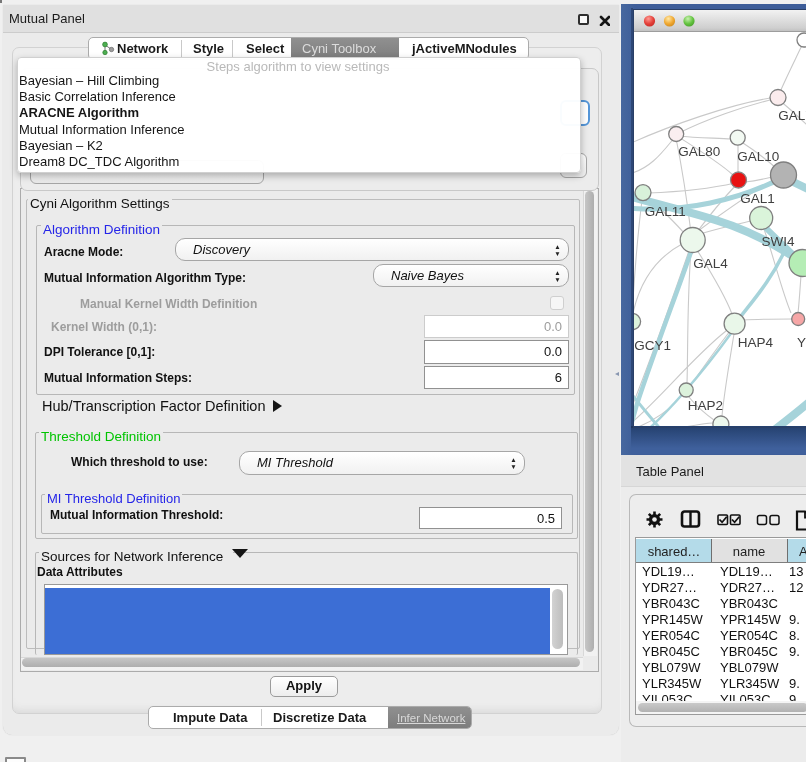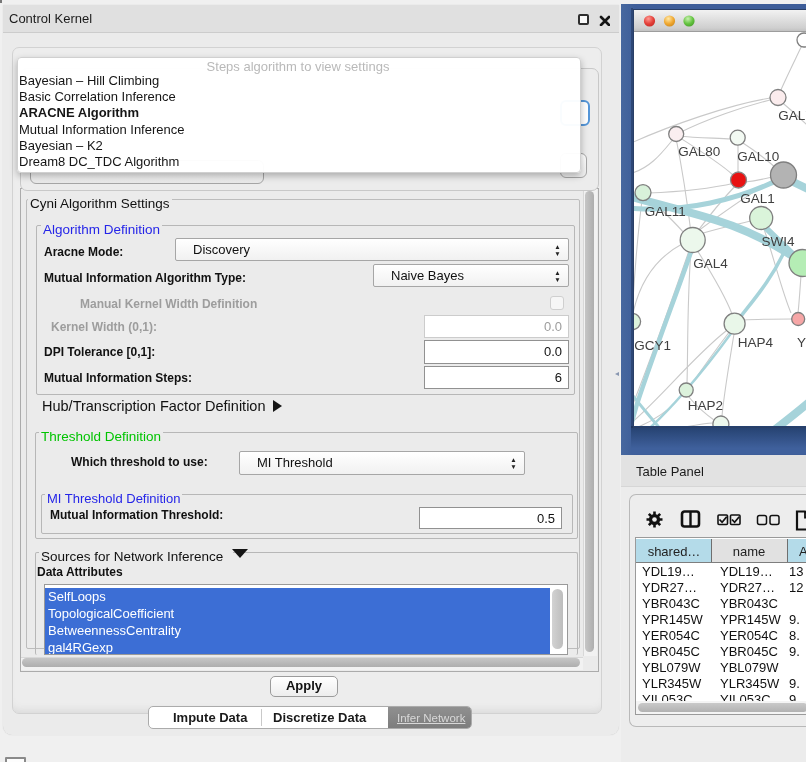--- a/index.html
+++ b/index.html
@@ -1,44 +1,62 @@
 <!DOCTYPE html>
 <html><head>
 <meta charset="utf-8">
 <style>
 html,body{margin:0;padding:0;}
 body{width:806px;height:762px;position:relative;background:#f0f0f0;font-family:"Liberation Sans",sans-serif;overflow:hidden;}
 .a{position:absolute;}
 .lbl{font-size:12px;font-weight:bold;color:#111;white-space:nowrap;}
 .dis{color:#9d9d9d;}
-.combo{position:absolute;background:linear-gradient(#ffffff,#f1f1f1);border:1px solid #a6a6a6;border-radius:2px;font-size:13px;color:#111;}
+.combo{position:absolute;background:linear-gradient(#ffffff,#f1f1f1);border:1px solid #a6a6a6;border-radius:10px;font-size:13px;color:#111;font-style:italic;}
 .combo .tx{position:absolute;left:17px;top:3px;white-space:nowrap;}
 .spin{position:absolute;right:7px;top:4px;width:8px;font-size:6.5px;line-height:7px;color:#222;text-align:center;letter-spacing:-1px;}
 .tf{position:absolute;background:#fff;border:1px solid #919191;font-size:13px;color:#111;text-align:right;}
 .tf span{position:absolute;right:6px;top:3px;margin-left:48px;}
 .grp{position:absolute;border:1px solid #b7b7b7;border-radius:2px;}
 .leg{position:absolute;top:-8px;font-size:13.5px;background:#ebebeb;padding:4px 2px;white-space:nowrap;}
 </style>
 </head>
 <body>
 
 <div class="a" style="left:0;top:0;width:2px;height:3px;background:#777;"></div>
 
 <div class="a" style="left:3px;top:5px;width:616px;height:730px;background:#ebebeb;border-radius:0 0 9px 9px;box-shadow:0 0 1px #c2c2c2;">
 
   <div class="a" style="left:0;top:0;width:100%;height:27px;background:#e0e0e0;border-bottom:1px solid #cccccc;"></div>
-  <div class="a" style="left:6px;top:6px;font-size:13px;color:#1b1b1b;">Control Kernel</div>
+  <div class="a" style="left:6px;top:6px;font-size:13px;color:#1b1b1b;">Mutual Panel</div>
 
   <div class="a" style="left:575px;top:9px;width:7px;height:7px;border:2px solid #2e2e2e;border-radius:2px;background:#f8f8f8;"></div>
   <svg class="a" style="left:596px;top:10px;" width="11" height="11">
       <path d="M2,2 L10,10 M10,2 L2,10" stroke="#141414" stroke-width="2.6" stroke-linecap="round"></path>
     </svg>
 
   <div class="a" style="left:9px;top:42px;width:588px;height:665px;background:#ededed;border:1px solid #d2d2d2;border-radius:7px;box-shadow:inset 0 -8px 8px -6px #d7d7d7;"></div>
 
+  <div class="a" style="left:85px;top:32px;width:439px;height:21px;background:#ffffff;border:1px solid #ababab;border-radius:5px;overflow:hidden;font-size:13px;font-weight:bold;color:#1a1a1a;">
+    <div class="a" style="left:202px;top:0;width:108px;height:21px;background:linear-gradient(#909090,#7d7d7d);"></div>
+    <div class="a" style="left:92px;top:2px;width:1px;height:17px;background:#c9c9c9;"></div>
+    <div class="a" style="left:143px;top:2px;width:1px;height:17px;background:#c9c9c9;"></div>
+
+    <svg class="a" style="left:12px;top:3px;" width="14" height="15">
+      <line x1="4" y1="4" x2="10" y2="8" stroke="#7a7a7a" stroke-width="1"></line>
+      <line x1="4" y1="4" x2="4" y2="11" stroke="#7a7a7a" stroke-width="1"></line>
+      <circle cx="4" cy="3.5" r="2.4" fill="#4caf50" stroke="#2e7d32" stroke-width="0.7"></circle>
+      <circle cx="10.5" cy="8.5" r="2.2" fill="#9e9e9e" stroke="#666" stroke-width="0.7"></circle>
+      <circle cx="4" cy="11.5" r="2.2" fill="#4caf50" stroke="#2e7d32" stroke-width="0.7"></circle>
+    </svg>
+    <div class="a" style="left:28px;top:3px;">Network</div>
+    <div class="a" style="left:104px;top:3px;">Style</div>
+    <div class="a" style="left:157px;top:3px;">Select</div>
+    <div class="a" style="left:213px;top:3px;color:#dcdcdc;font-weight:normal;">Cyni Toolbox</div>
+    <div class="a" style="left:323px;top:3px;">jActiveMNodules</div>
+  </div>
 </div>
 
 <div class="a" style="left:20px;top:188px;width:577px;height:482px;border:1px solid #ababab;background:#ebebeb;"></div>
 
 <div class="a" style="left:583px;top:189px;width:13px;height:467px;background:#f2f2f2;border-left:1px solid #d8d8d8;"></div>
 <div class="a" style="left:585px;top:191px;width:9px;height:461px;background:linear-gradient(90deg,#c6c6c6,#aeaeae);border-radius:5px;"></div>
 
 <div class="a" style="left:21px;top:657px;width:562px;height:12px;background:#f2f2f2;border-top:1px solid #d8d8d8;"></div>
 <div class="a" style="left:22px;top:658px;width:558px;height:9px;background:linear-gradient(#c6c6c6,#aeaeae);border-radius:5px;"></div>
 
@@ -99,21 +117,20 @@
   </div>
 
 <div class="grp" style="left:35px;top:552px;width:541px;height:102px;border-bottom:none;"></div>
 <div class="leg" style="left:39px;top:545px;color:#111;">Sources for Network Inference &nbsp;</div>
 <div class="a" style="left:232px;top:549px;width:0;height:0;border-left:8px solid transparent;border-right:8px solid transparent;border-top:9px solid #151515;"></div>
 
 <div class="a lbl" style="left:37px;top:565px;">Data Attributes</div>
 
 <div class="a" style="left:44px;top:584px;width:522px;height:69px;background:#ffffff;border:1px solid #999999;overflow:hidden;">
   <div class="a" style="left:0;top:3px;width:505px;height:66px;background:#3c6ed5;"></div>
-  <div class="a" style="left:3px;top:3px;font-size:13px;color:#ffffff;line-height:17px;white-space:nowrap;">SelfLoops<br>TopologicalCoefficient<br>BetweennessCentrality<br>gal4RGexp</div>
   <div class="a" style="left:507px;top:4px;width:11px;height:60px;background:linear-gradient(90deg,#d2d2d2,#bdbdbd);border-radius:6px;"></div>
 </div>
 
 <div class="a" style="left:270px;top:676px;width:66px;height:18px;background:linear-gradient(#ffffff,#ededed);border:1px solid #9b9b9b;border-radius:5px;text-align:center;font-size:13px;font-weight:bold;color:#111;padding-top:1px;">Apply</div>
 
 <div class="a" style="left:148px;top:706px;width:322px;height:21px;background:#ffffff;border:1px solid #ababab;border-radius:5px;overflow:hidden;font-size:13px;font-weight:bold;color:#1a1a1a;">
   <div class="a" style="left:239px;top:0;width:83px;height:21px;background:linear-gradient(#909090,#7d7d7d);"></div>
   <div class="a" style="left:112px;top:2px;width:1px;height:17px;background:#c9c9c9;"></div>
   <div class="a" style="left:24px;top:3px;">Impute Data</div>
   <div class="a" style="left:124px;top:3px;">Discretize Data</div>

